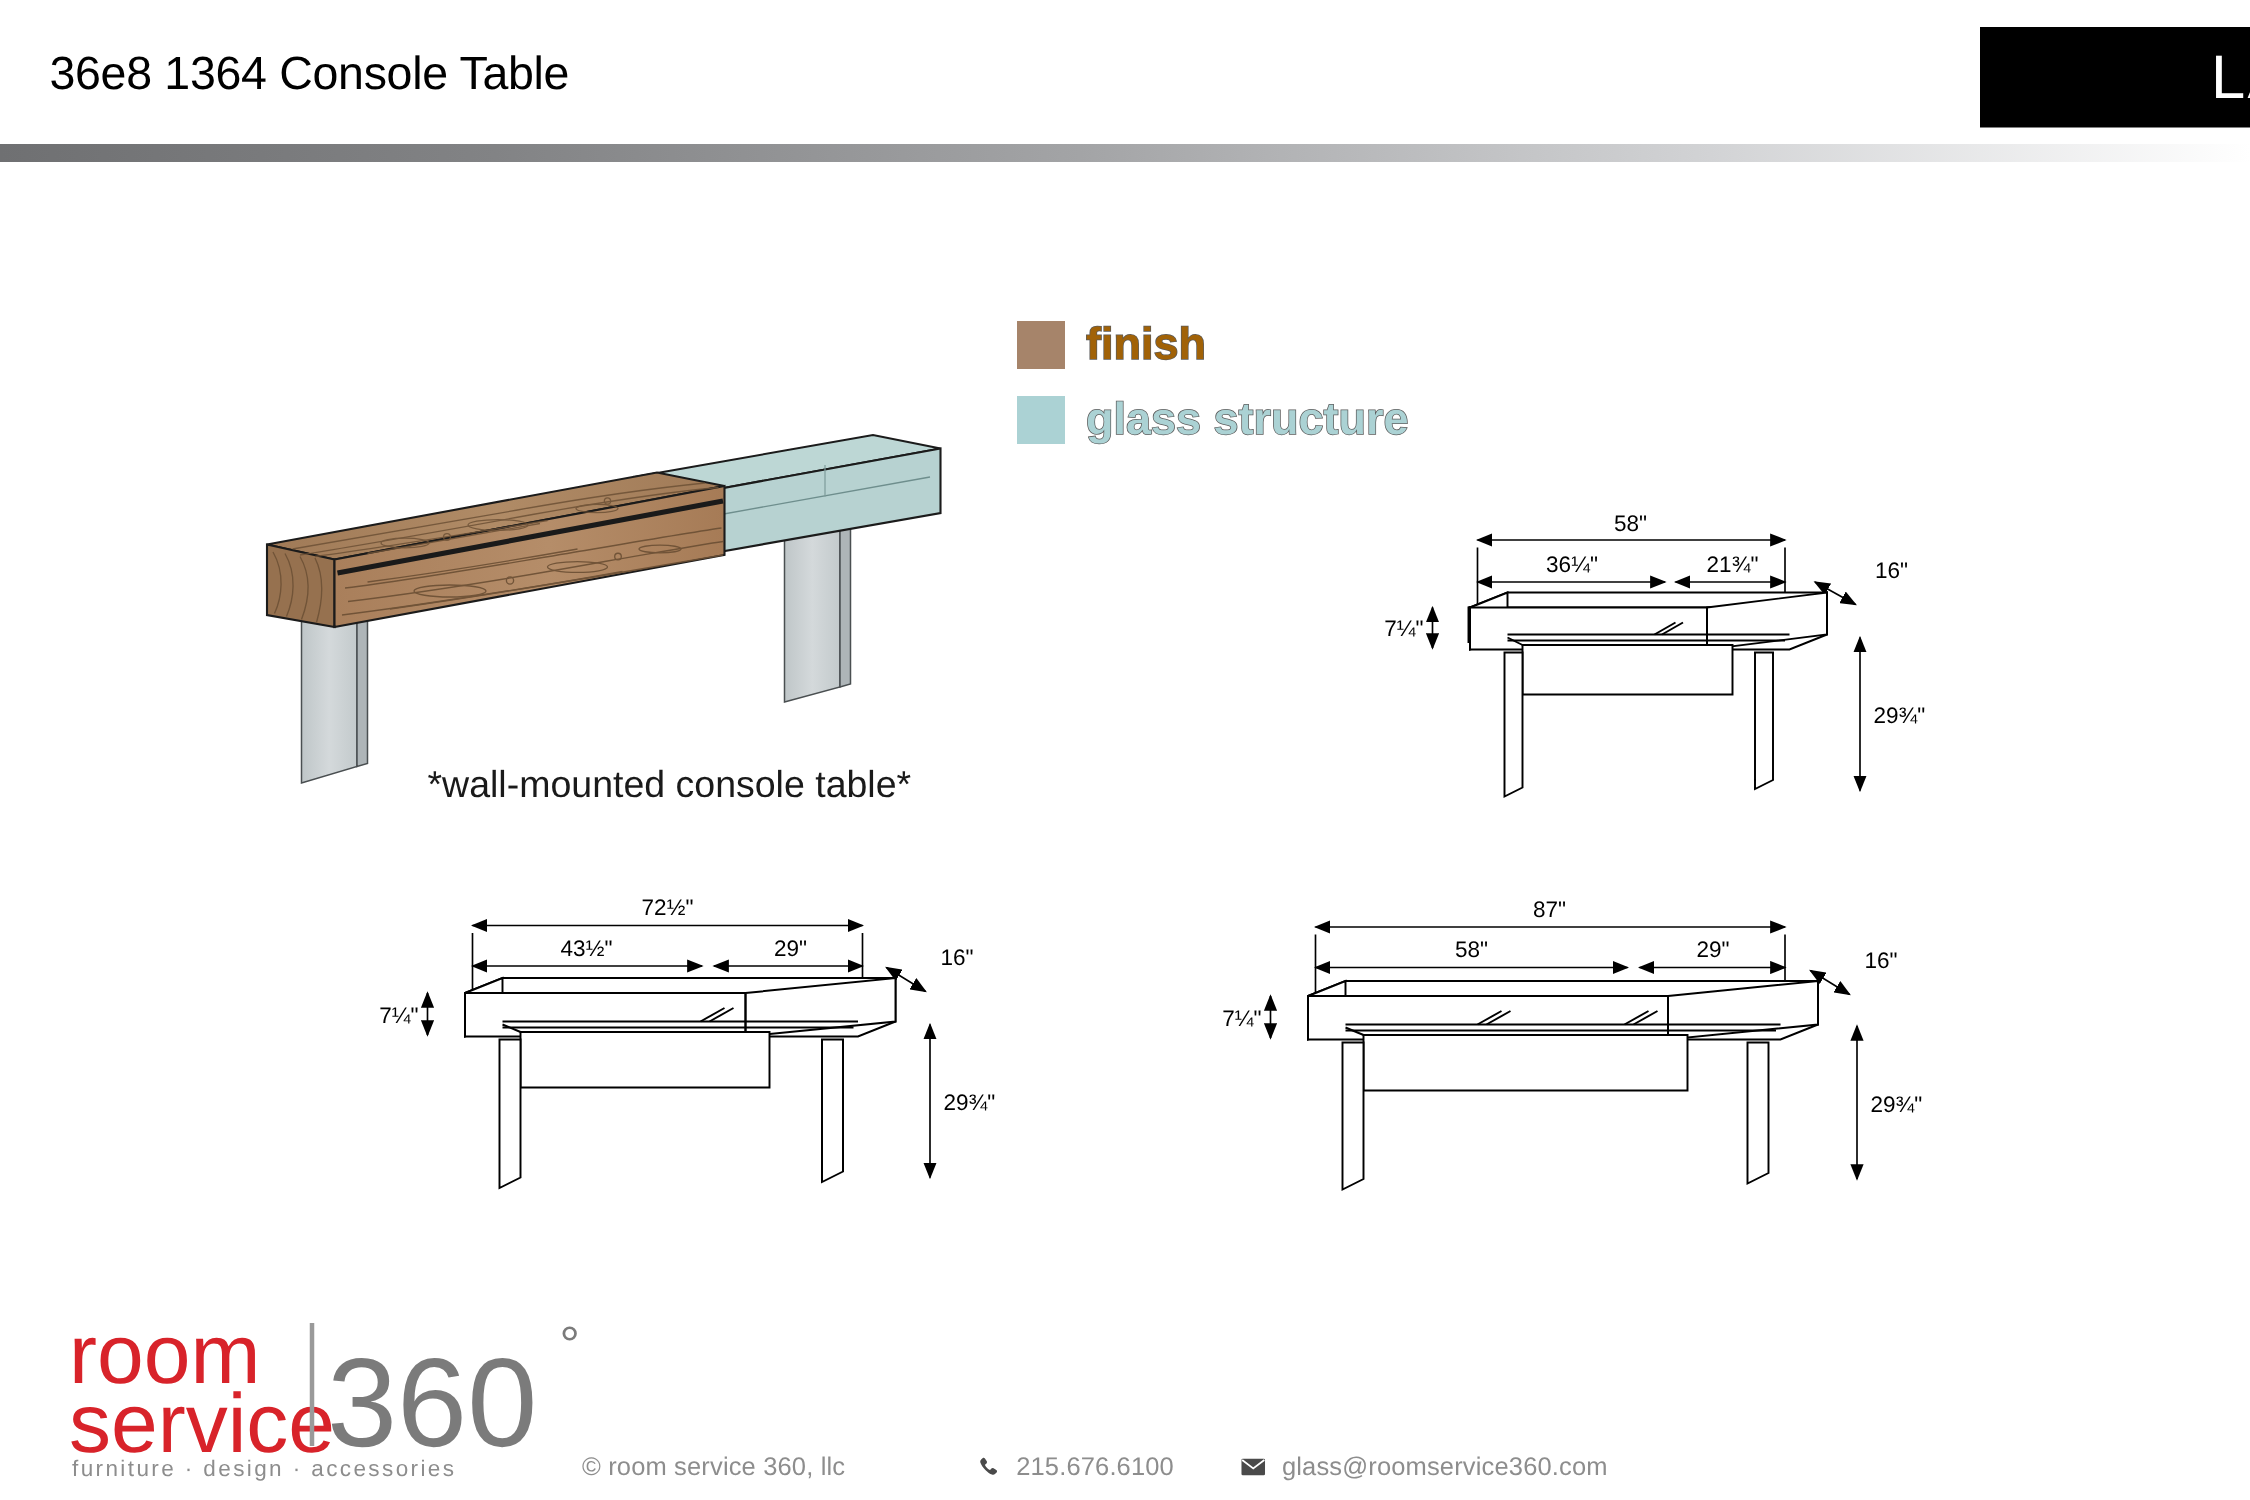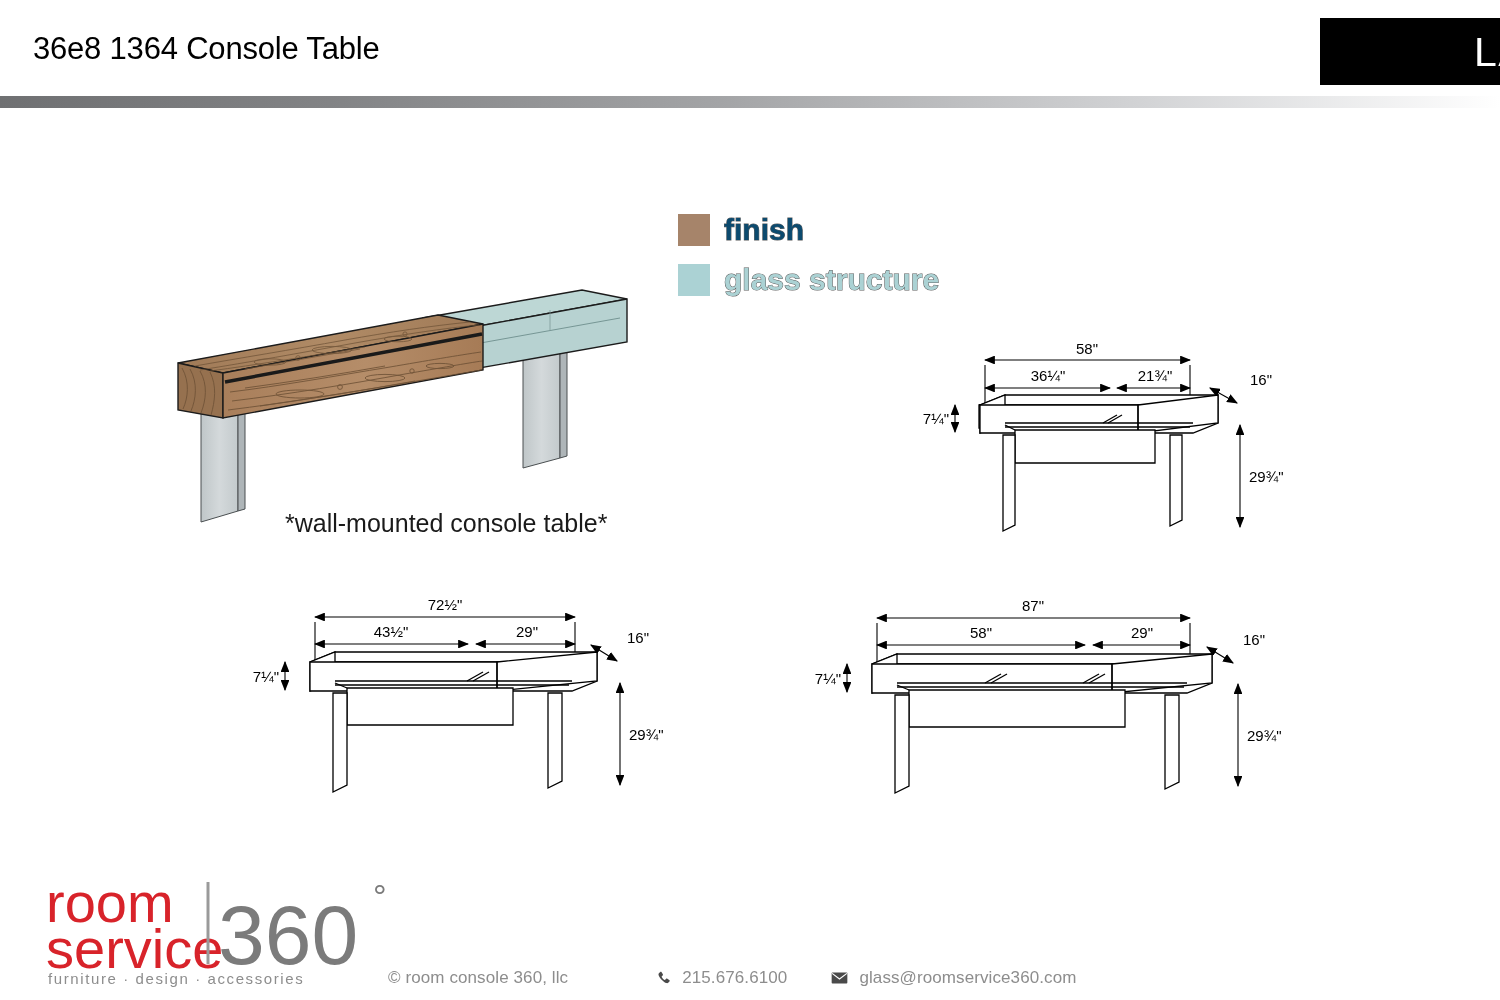--- a/index.html
+++ b/index.html
@@ -71,21 +71,21 @@
 
 <div id="brand-logo">
   <span class="brand-text">LAGO</span>
 </div>
 
 <div id="header-rule"></div>
 
 <div id="legend">
   <div class="legend-row">
     <span class="legend-swatch" style="background:#a6846a"></span>
-    <span class="legend-label" style="color:#0c4a6e">finish</span>
+    <span class="legend-label" style="color:#a16207">finish</span>
   </div>
   <div class="legend-row">
     <span class="legend-swatch" style="background:#abd2d4"></span>
     <span class="legend-label" style="color:#abd2d4">glass structure</span>
   </div>
 </div>
 
 <div id="hero-render">
   <svg width="480" height="265" viewBox="0 0 480 265">
     <defs>
@@ -314,21 +314,21 @@
     <text x="6" y="100" font-family="Liberation Sans, sans-serif" font-size="56" fill="#d8232a">service</text>
     <line x1="168" y1="14" x2="168" y2="96" stroke="#9a9a9a" stroke-width="3"></line>
     <text x="178" y="96" font-family="Liberation Sans, sans-serif" font-size="84" fill="#7b7b7b">360</text>
     <text x="333" y="40" font-family="Liberation Sans, sans-serif" font-size="34" fill="#7b7b7b">°</text>
     <text x="8" y="116" font-family="Liberation Sans, sans-serif" font-size="15" letter-spacing="1.6" fill="#8d8d8d">furniture  ·  design  ·  accessories</text>
   </svg>
 </div>
 
 <div id="footer-contact">
   <span class="contact-item">
-    <span>© room console 360, llc</span>
+    <span>© room service 360, llc</span>
   </span>
   <span class="contact-gap"></span>
   <span class="contact-gap"></span>
   <span class="contact-item">
     <span class="contact-icon">
       <svg width="15" height="15" viewBox="0 0 16 16">
           <path d="M4.3 1.2c.5-.5 1.3-.4 1.7.2l1.3 2c.3.5.2 1.1-.2 1.5l-.9.8c-.2.2-.2.4-.1.6.5 1.1 1.9 2.6 3.1 3.2.2.1.5.1.6-.1l.8-.9c.4-.4 1-.5 1.5-.2l2 1.3c.6.4.7 1.2.2 1.7l-1 1c-.6.6-1.5.8-2.3.5C8.3 12 4 7.7 2.8 4.4c-.3-.8-.1-1.7.5-2.3l1-.9z" fill="#4a4a4a"></path>
         </svg>
     </span>
     <span>215.676.6100</span>

